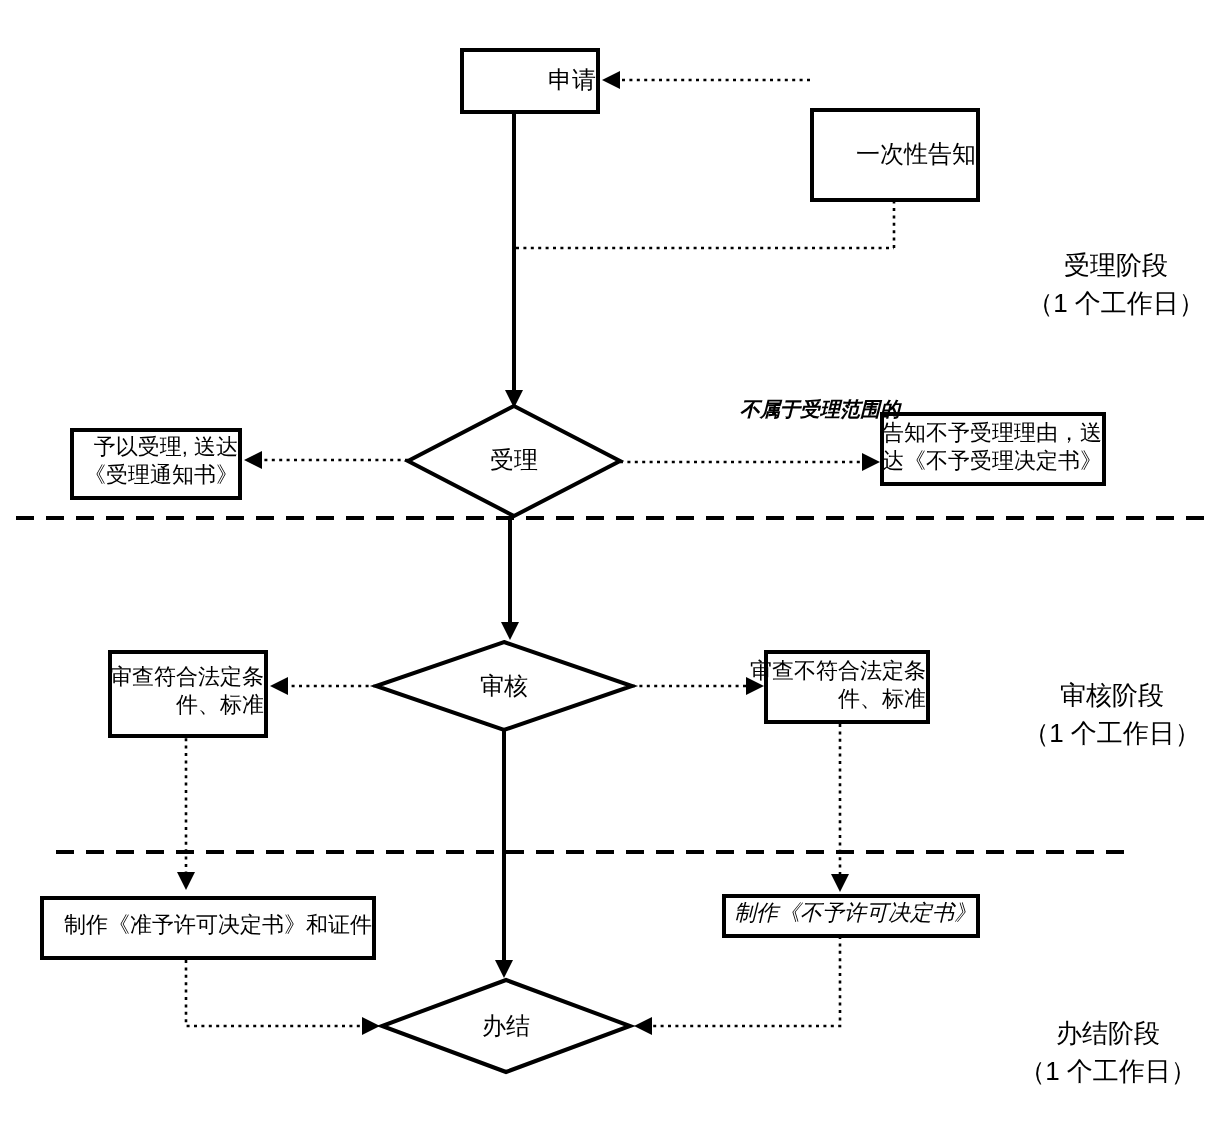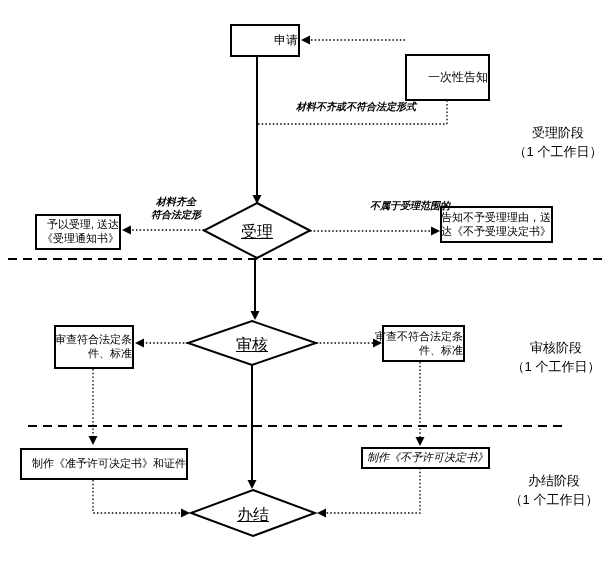--- a/index.html
+++ b/index.html
@@ -8,21 +8,21 @@
     font-family:"Liberation Sans","DejaVu Sans",sans-serif;color:#000;
   }
   #connectors{position:absolute;left:0;top:0;}
   .box{
     position:absolute;box-sizing:border-box;border:2px solid #000;background:#fff;
     display:flex;flex-direction:column;align-items:flex-end;justify-content:center;
     font-size:12px;line-height:1.25;text-align:center;white-space:nowrap;
   }
   .box.small{font-size:11px;}
   .dtext{
-    position:absolute;text-align:center;font-size:16px;white-space:nowrap;text-decoration:underline;
+    position:absolute;text-align:center;font-size:12px;white-space:nowrap;
   }
   .stage{
     position:absolute;text-align:center;font-size:13px;line-height:1.45;white-space:nowrap;
   }
   .edge-label{
     position:absolute;text-align:center;font-size:10px;font-weight:bold;font-style:italic;
     font-family:"DejaVu Serif","Liberation Serif",serif;line-height:1.3;white-space:nowrap;
   }
 </style>
 </head>
@@ -111,33 +111,28 @@
   </div>
 
   <div class="box small" style="left:361px;top:447px;width:129px;height:22px;font-style:italic;">
     <span>制作《不予许可决定书》</span>
   </div>
 
   <div class="dtext" style="left:227px;top:222px;width:60px;">受理</div>
   <div class="dtext" style="left:222px;top:335px;width:60px;">审核</div>
   <div class="dtext" style="left:223px;top:505px;width:60px;">办结</div>
 
-  <div class="edge-label" style="left:290px;top:100px;width:132px;">材料不齐或不符合法定形式</div>
-  <div class="edge-label" style="left:142px;top:195px;width:68px;">
-    <span>材料齐全</span><br>
-    <span>符合法定形</span>
-  </div>
   <div class="edge-label" style="left:330px;top:199px;width:96px;margin-left:32px;">不属于受理范围的</div>
 
   <div class="stage" style="left:512px;top:124px;width:92px;">
     <span>受理阶段</span><br>
     <span>（1 个工作日）</span>
   </div>
   <div class="stage" style="left:510px;top:339px;width:92px;">
     <span>审核阶段</span><br>
     <span>（1 个工作日）</span>
   </div>
-  <div class="stage" style="left:508px;top:472px;width:92px;">
+  <div class="stage" style="left:508px;top:508px;width:92px;">
     <span>办结阶段</span><br>
     <span>（1 个工作日）</span>
   </div>
 
 </div>
 
 </body></html>

